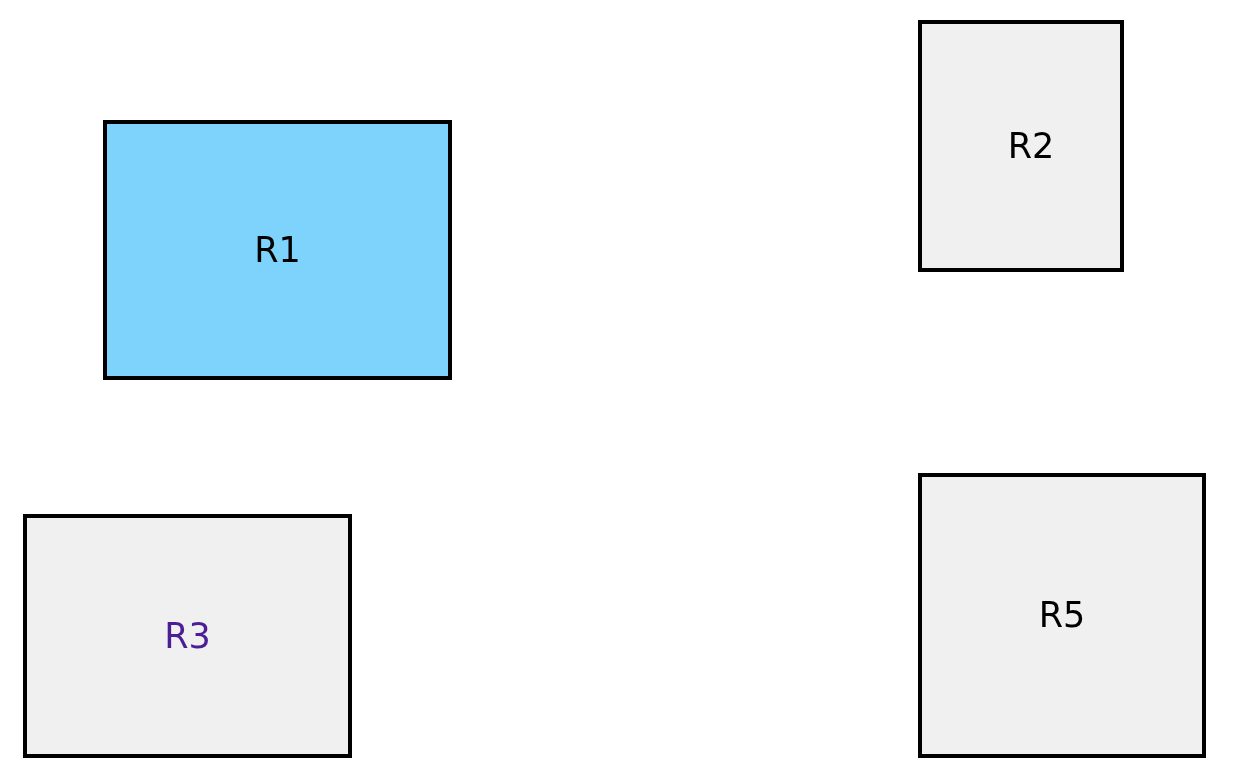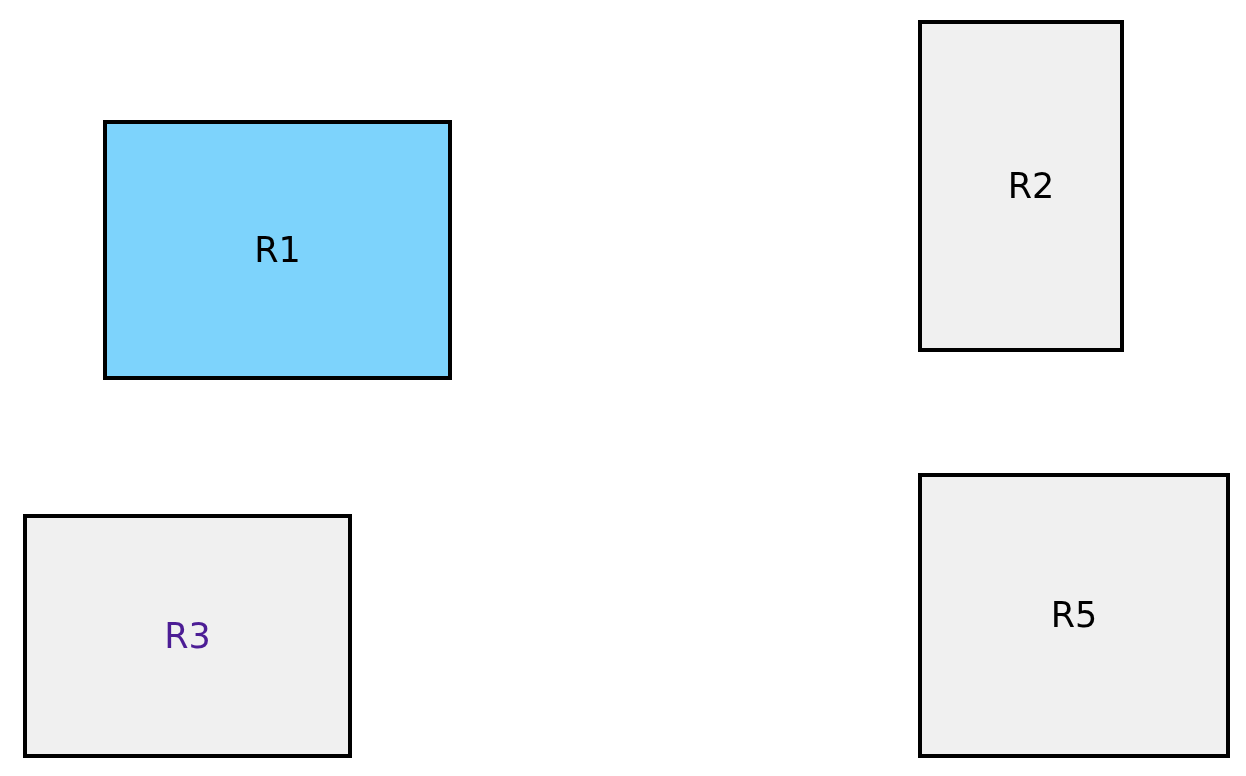--- a/index.html
+++ b/index.html
@@ -37,26 +37,26 @@
 </style>
 </head>
 <body style="background: rgb(255, 255, 255);">
 
 <div id="canvas">
 
   <div class="rect" style="left: 103px; top: 120px; width: 349px; height: 260px; background: #7dd3fc; border-color: rgb(0, 0, 0); border-width: 4px;">
     <span class="rect-label" style="color: rgb(0, 0, 0);">R1</span>
   </div>
 
-  <div class="rect" style="left: 918px; top: 20px; width: 206px; height: 332px; background: rgb(240, 240, 240); border-color: rgb(0, 0, 0); border-width: 4px; padding-left: 20px;">
+  <div class="rect" style="left: 918px; top: 20px; width: 206px; height: 252px; background: rgb(240, 240, 240); border-color: rgb(0, 0, 0); border-width: 4px; padding-left: 20px;">
     <span class="rect-label" style="color: rgb(0, 0, 0);">R2</span>
   </div>
 
   <div class="rect" style="left: 23px; top: 514px; width: 329px; height: 244px; background: rgb(240, 240, 240); border-color: rgb(0, 0, 0); border-width: 4px;">
     <span class="rect-label" style="color: #4c1d95; text-align: right;">R3</span>
   </div>
 
 
-  <div class="rect" style="left: 918px; top: 473px; width: 312px; height: 285px; background: rgb(240, 240, 240); border-color: rgb(0, 0, 0); border-width: 4px;">
+  <div class="rect" style="left: 918px; top: 473px; width: 288px; height: 285px; background: rgb(240, 240, 240); border-color: rgb(0, 0, 0); border-width: 4px;">
     <span class="rect-label" style="color: rgb(0, 0, 0);">R5</span>
   </div>
 
 </div>
 
 </body></html>

